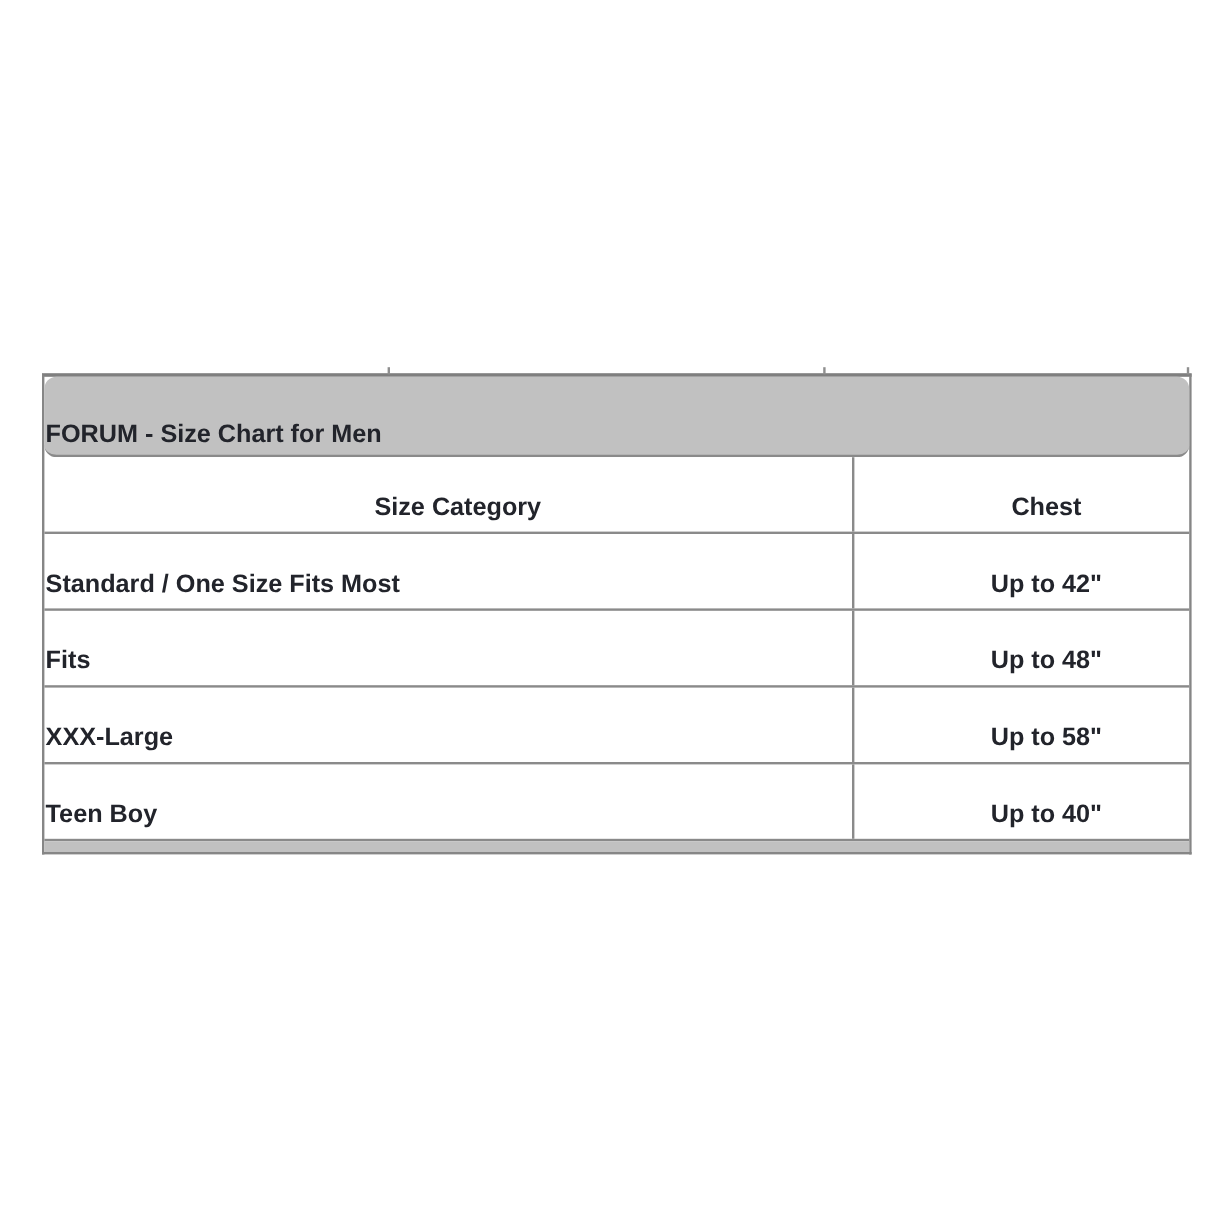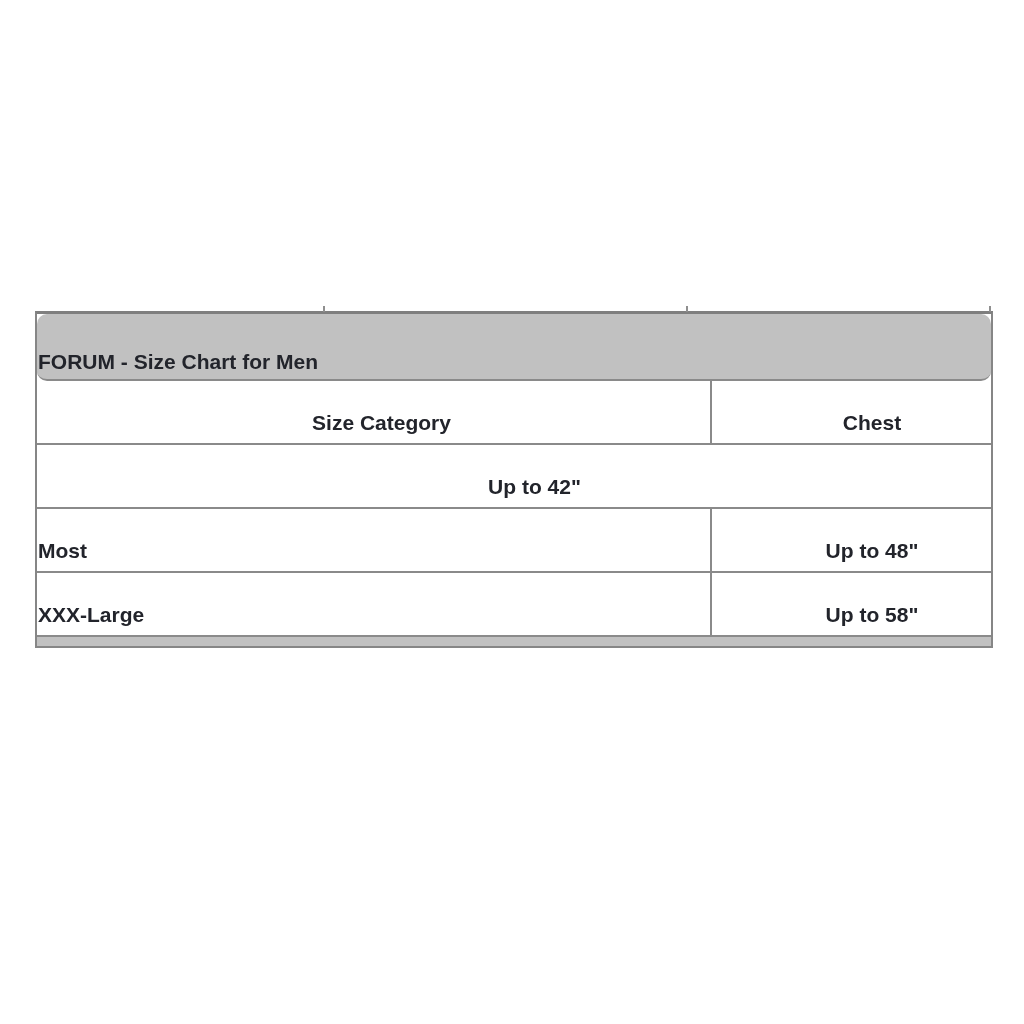--- a/index.html
+++ b/index.html
@@ -103,29 +103,34 @@
     <div class="title-band">
       <span>FORUM - Size Chart for Men</span>
     </div>
 
     <div class="trow header">
       <div class="cell left center">Size Category</div>
       <div class="cell right">Chest</div>
     </div>
 
     <div class="trow data">
+      <div class="cell left flush">Standard / One Size Fits Most</div>
       <div class="cell right">Up to 42"</div>
     </div>
 
     <div class="trow data">
-      <div class="cell left flush">Most</div>
+      <div class="cell left flush">Fits</div>
       <div class="cell right">Up to 48"</div>
     </div>
 
     <div class="trow data">
       <div class="cell left flush">XXX-Large</div>
       <div class="cell right">Up to 58"</div>
     </div>
 
+    <div class="trow data">
+      <div class="cell left flush">Teen Boy</div>
+      <div class="cell right">Up to 40"</div>
+    </div>
 
     <div class="partial-row"></div>
   </div>
 </div>
 
 </body></html>

